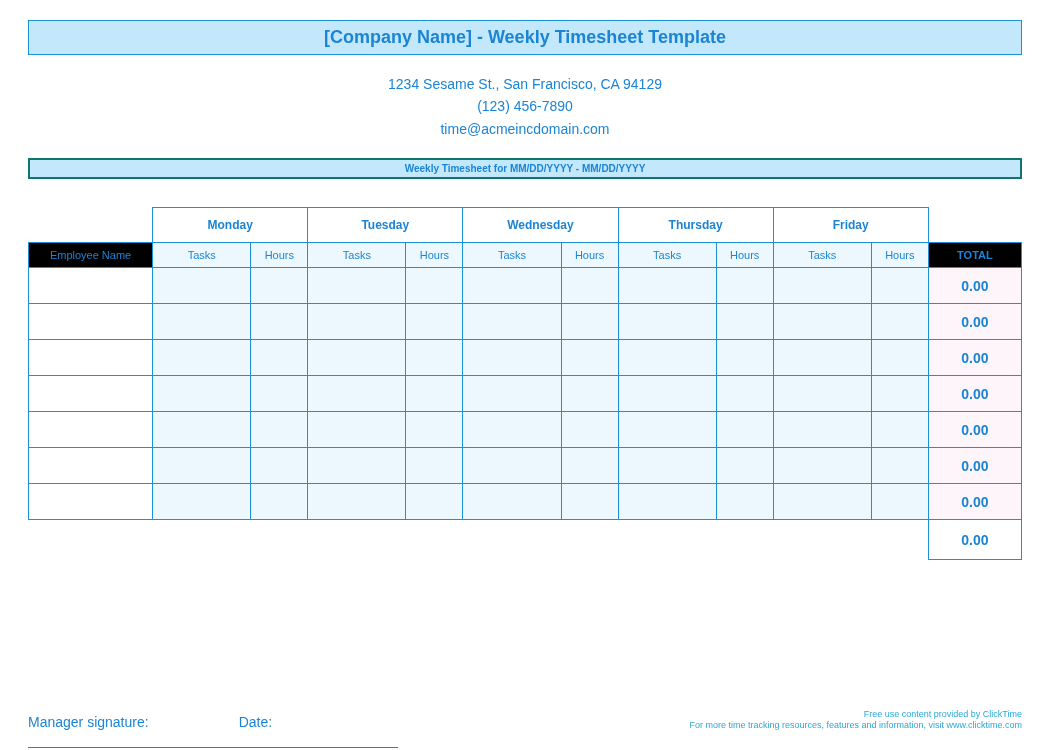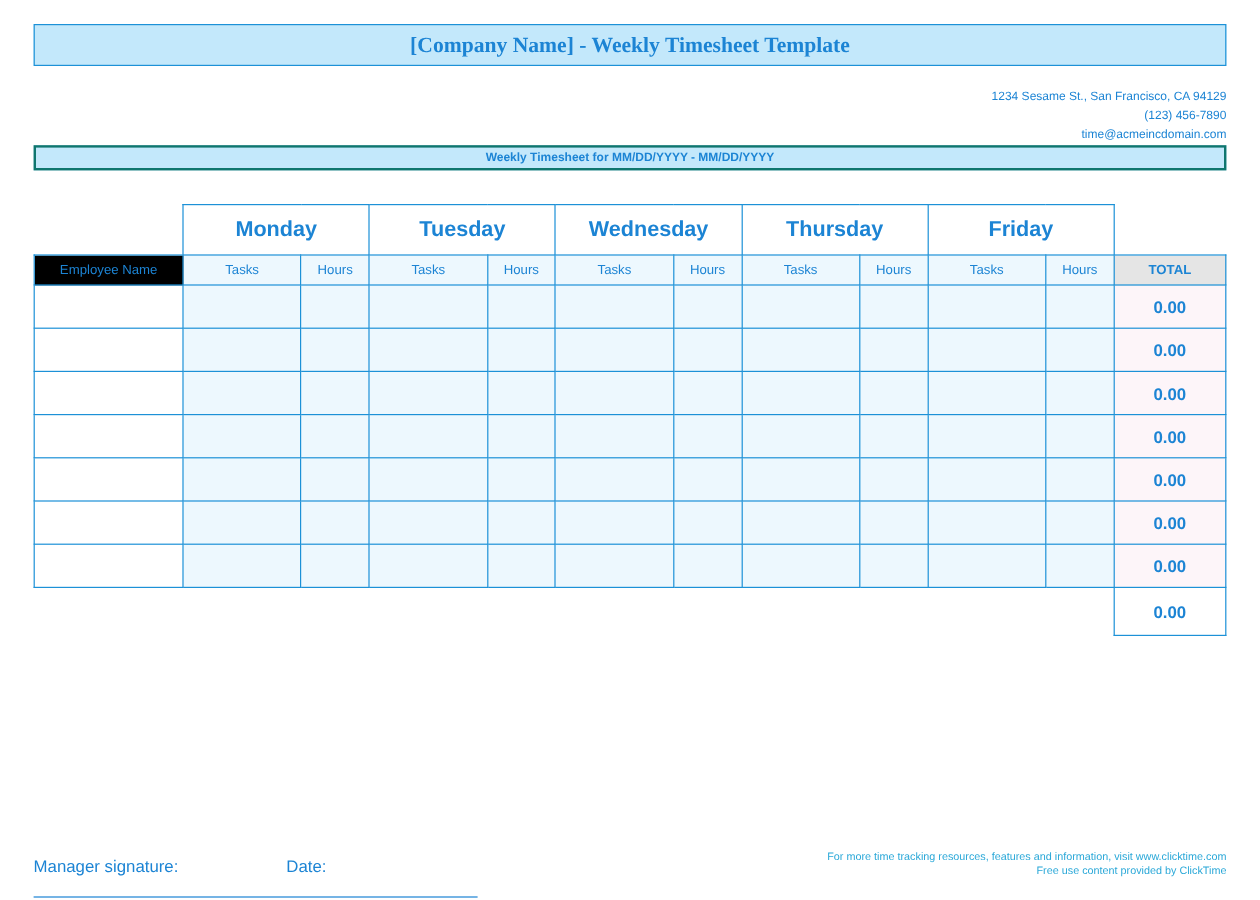--- a/index.html
+++ b/index.html
@@ -12,27 +12,26 @@
       position: relative;
     }
     .title-bar {
       background: #c3e8fb;
       border: 1px solid #1c91d7;
       text-align: center;
       padding: 6px 0;
       font-size: 18px;
       font-weight: bold;
       color: #1c84d4;
-      font-family: Liberation Serif, serif;
     }
     .company-info {
-      text-align: right;
-      color: #1c84d4;
-      font-size: 10px;
-      margin: 18px 0 0 0;
+      text-align: center;
+      color: #1c84d4;
+      font-size: 14px;
+      margin: 18px 0 18px 0;
       line-height: 1.6;
     }
     .date-range-bar {
       background: #c3e8fb;
       border: 2px solid #0f766e;
       text-align: center;
       padding: 3px 0;
       font-size: 10px;
       color: #1c84d4;
       font-weight: bold;
@@ -44,37 +43,37 @@
       table-layout: fixed;
     }
     table.timesheet th, table.timesheet td {
       border: 1px solid #1c91d7;
     }
     .no-border { border: none !important; }
     .day-header {
       background: #fff;
       color: #1c84d4;
       font-weight: bold;
-      font-size: 18px;
+      font-size: 12px;
       text-align: center;
       padding: 10px 0;
     }
     .sub-header {
       background: #edf8fe;
       color: #1c84d4;
       font-size: 11px;
       text-align: center;
       padding: 6px 0;
       font-weight: normal;
     }
     .sub-header.emp {
       background: #000000;
     }
     .sub-header.total-head {
-      background: #e5e5e5;
+      background: #000000;
       font-weight: bold;
     }
     td.data-cell {
       height: 36px;
       background: #edf8fe;
     }
     td.emp-cell {
       background: #fff;
       height: 36px;
     }
@@ -300,16 +299,16 @@
   <div class="signature-area">
     <div class="sig-block">
       <span>Manager signature:</span>
       <div class="sig-line"></div>
     </div>
     <div class="sig-block">
       <span>Date:</span>
     </div>
   </div>
   <div class="brand">
+    <div class="brand-tag">Free use content provided by ClickTime</div>
     <div class="brand-tag">For more time tracking resources, features and information, visit www.clicktime.com</div>
-    <div class="brand-tag">Free use content provided by ClickTime</div>
   </div>
 </div>
 
 </body></html>

